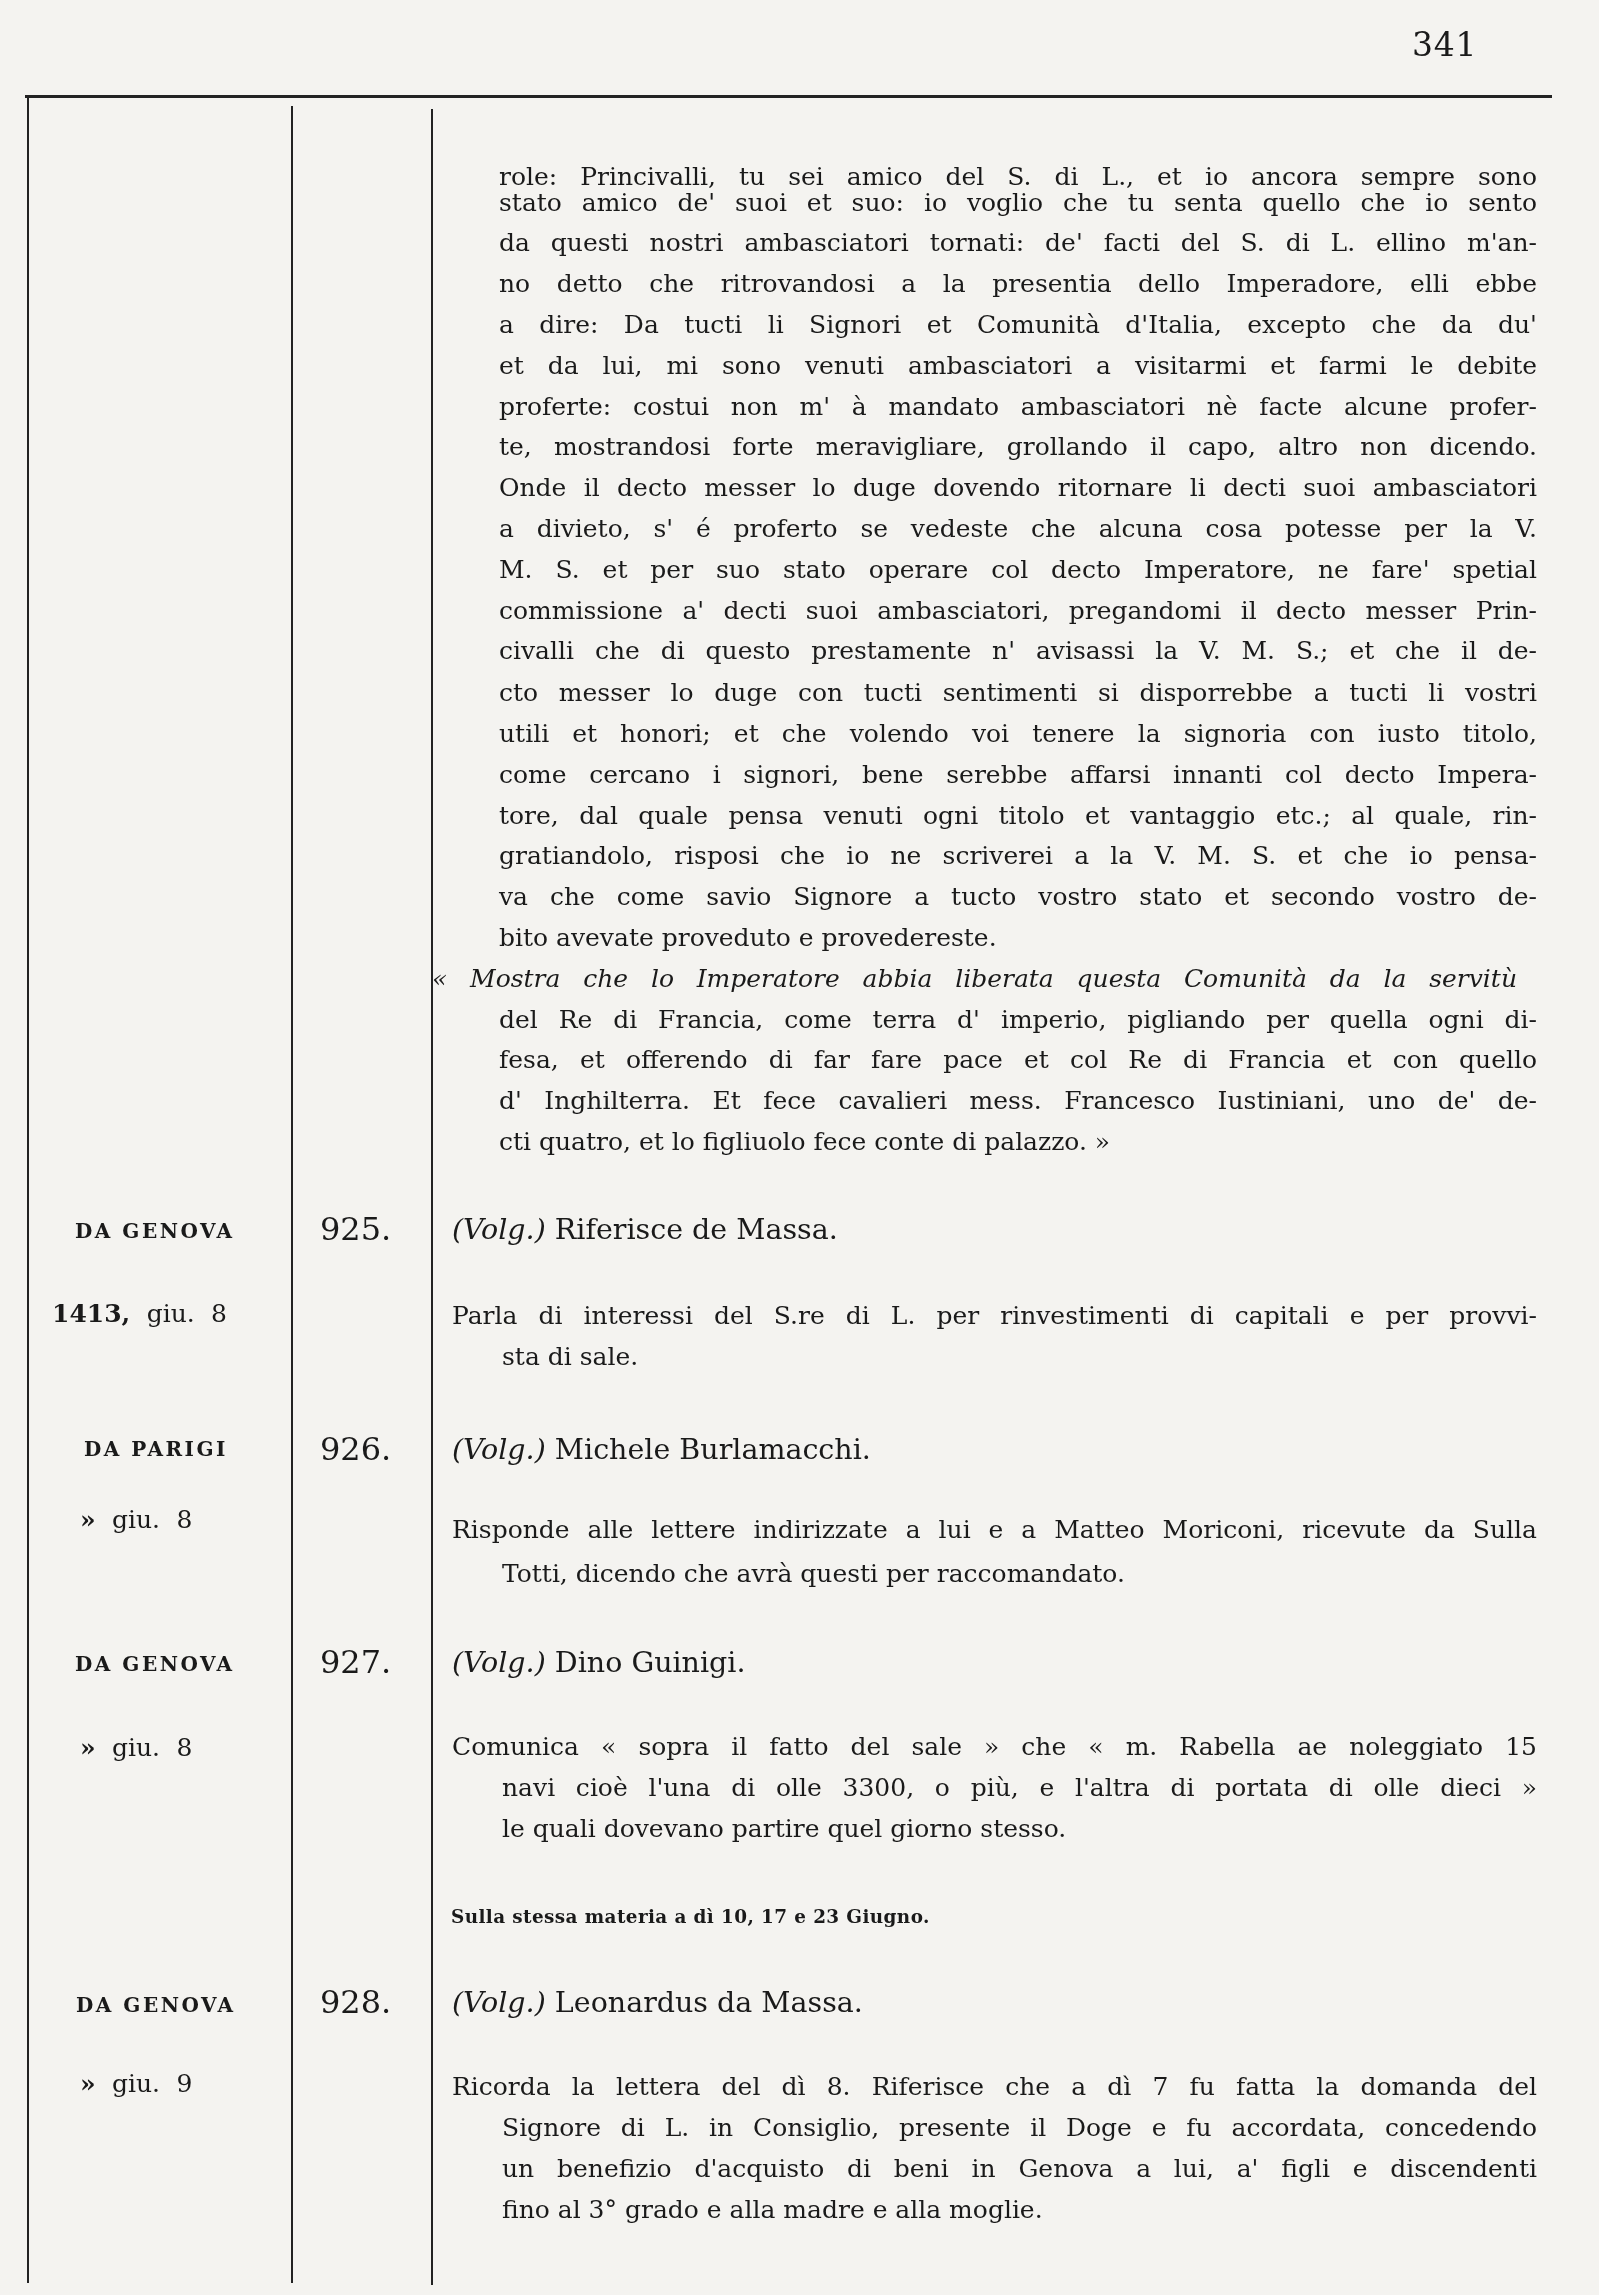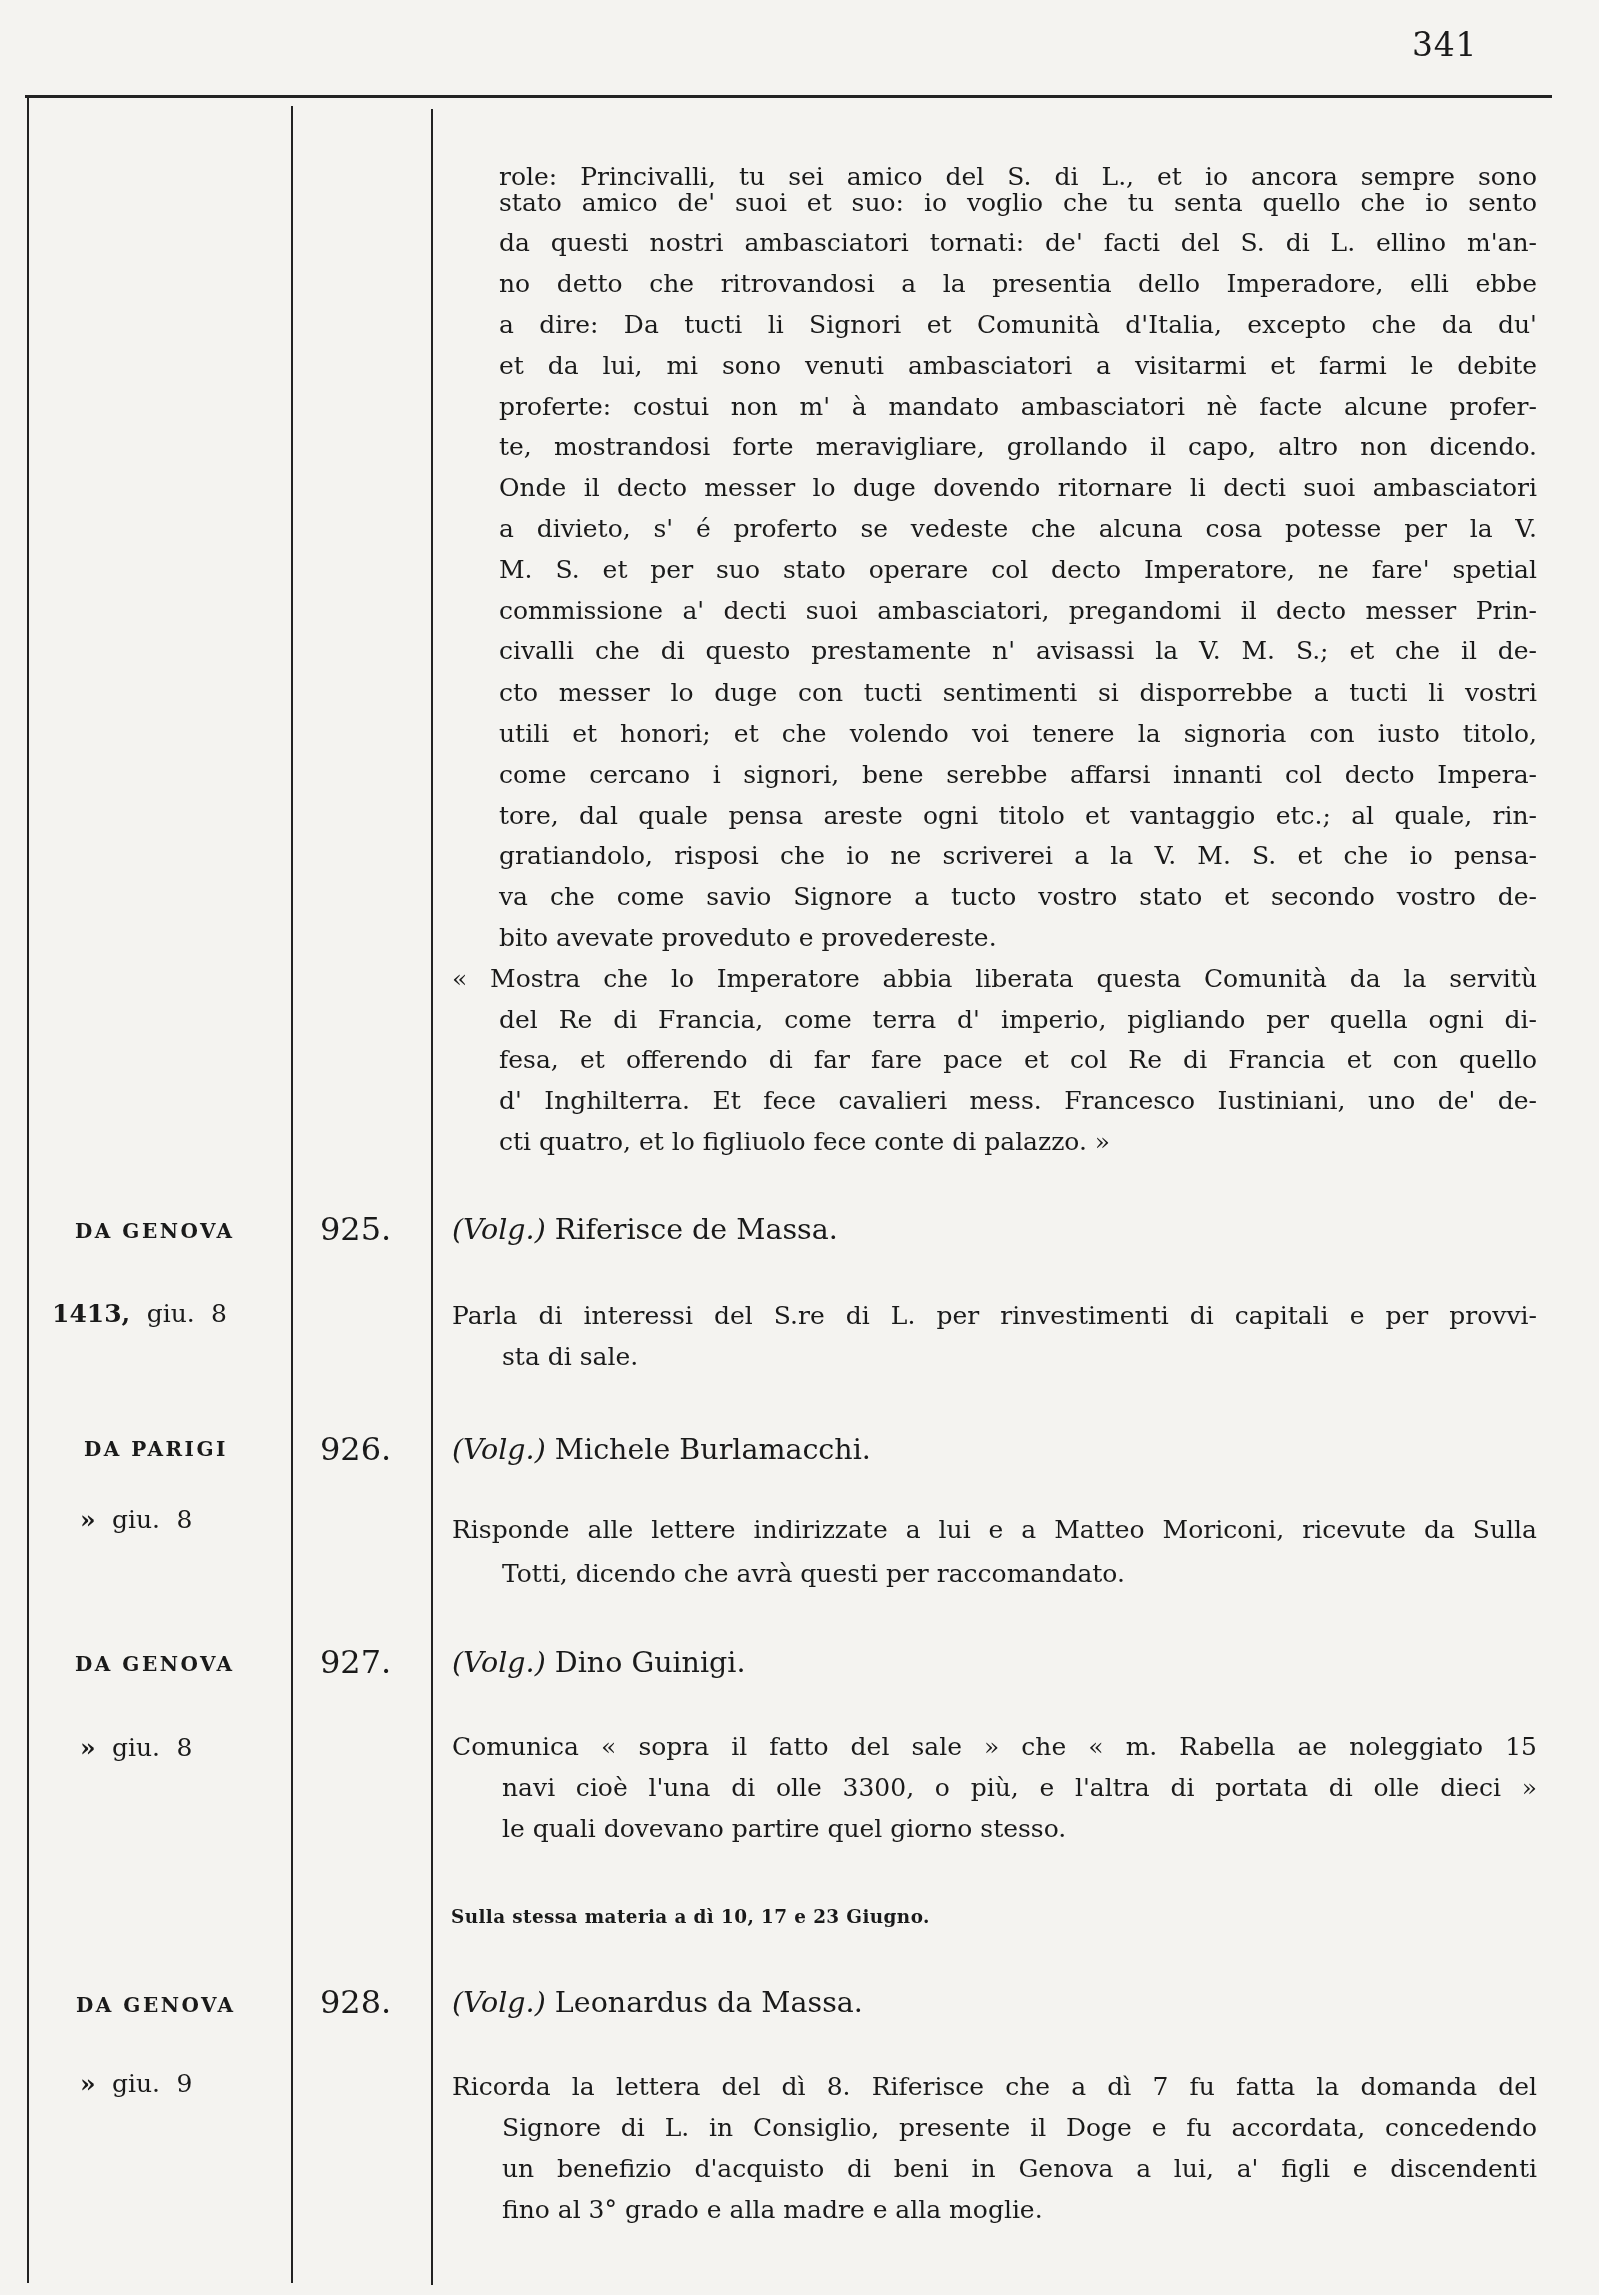--- a/index.html
+++ b/index.html
@@ -22,21 +22,21 @@
   .vline.c2 { left: 291px; top: 106px; height: 2177px; }
   .vline.c3 { left: 431px; top: 109px; height: 2176px; }
 
   .line {
     position: absolute; white-space: nowrap;
     font-size: 25px; line-height: 30px;
     text-align: justify; text-align-last: justify;
   }
   .line.last { text-align-last: left; }
   .cont { left: 499px; width: 1038px; }
-  .quote-first { left: 452px; width: 1085px; }
+  .quote-first { left: 432px; width: 1085px; font-style: italic; }
   .summary-first { left: 452px; width: 1085px; }
   .summary-cont { left: 502px; width: 1035px; }
 
   .entry-head {
     position: absolute; left: 452px; font-size: 28.5px; line-height: 33px; white-space: nowrap;
   }
   .entry-head .volg { font-style: italic; text-align: center; }
   .entry-num {
     position: absolute; left: 320px; font-size: 32px; line-height: 33px; white-space: nowrap;
   }
@@ -73,21 +73,21 @@
   <div class="line cont" style="top:392px">proferte: costui non m' à mandato ambasciatori nè facte alcune profer-</div>
   <div class="line cont" style="top:432px">te, mostrandosi forte meravigliare, grollando il capo, altro non dicendo.</div>
   <div class="line cont" style="top:473px">Onde il decto messer lo duge dovendo ritornare li decti suoi ambasciatori</div>
   <div class="line cont" style="top:514px">a divieto, s' é proferto se vedeste che alcuna cosa potesse per la V.</div>
   <div class="line cont" style="top:555px">M. S. et per suo stato operare col decto Imperatore, ne fare' spetial</div>
   <div class="line cont" style="top:596px">commissione a' decti suoi ambasciatori, pregandomi il decto messer Prin-</div>
   <div class="line cont" style="top:636px">civalli che di questo prestamente n' avisassi la V. M. S.; et che il de-</div>
   <div class="line cont" style="top:678px">cto messer lo duge con tucti sentimenti si disporrebbe a tucti li vostri</div>
   <div class="line cont" style="top:719px">utili et honori; et che volendo voi tenere la signoria con iusto titolo,</div>
   <div class="line cont" style="top:760px">come cercano i signori, bene serebbe affarsi innanti col decto Impera-</div>
-  <div class="line cont" style="top:801px">tore, dal quale pensa areste ogni titolo et vantaggio etc.; al quale, rin-</div>
+  <div class="line cont" style="top:801px">tore, dal quale pensa venuti ogni titolo et vantaggio etc.; al quale, rin-</div>
   <div class="line cont" style="top:841px">gratiandolo, risposi che io ne scriverei a la V. M. S. et che io pensa-</div>
   <div class="line cont" style="top:882px">va che come savio Signore a tucto vostro stato et secondo vostro de-</div>
   <div class="line cont last" style="top:923px">bito avevate proveduto e provedereste.</div>
 
   <div class="line quote-first" style="top:964px">« Mostra che lo Imperatore abbia liberata questa Comunità da la servitù</div>
   <div class="line cont" style="top:1005px">del Re di Francia, come terra d' imperio, pigliando per quella ogni di-</div>
   <div class="line cont" style="top:1045px">fesa, et offerendo di far fare pace et col Re di Francia et con quello</div>
   <div class="line cont" style="top:1086px">d' Inghilterra. Et fece cavalieri mess. Francesco Iustiniani, uno de' de-</div>
   <div class="line cont last" style="top:1127px">cti quatro, et lo figliuolo fece conte di palazzo. »</div>
 </div>

